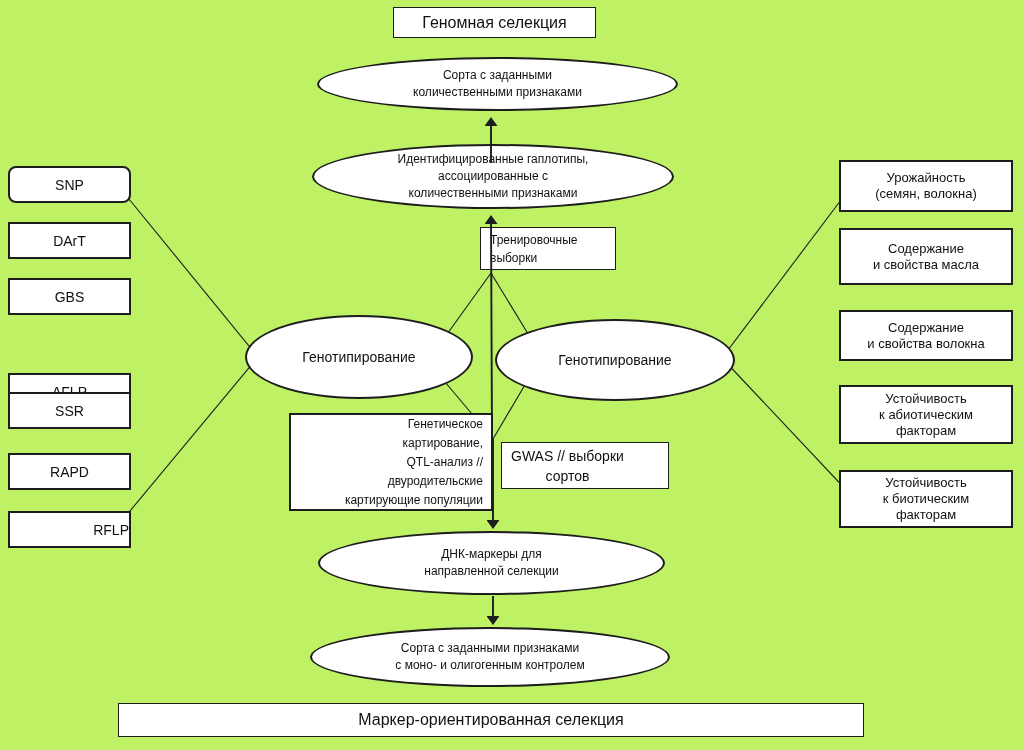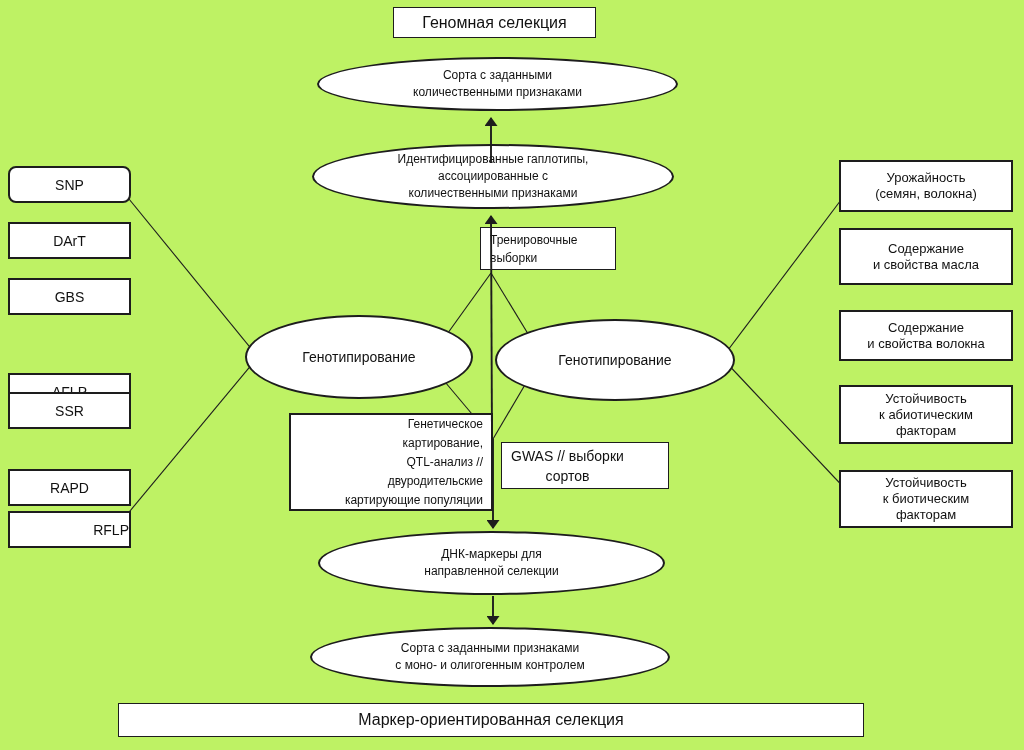--- a/index.html
+++ b/index.html
@@ -105,21 +105,21 @@
   </div>
   <div class="node f-acr" style="left:8px;top:278px;width:123px;height:37px;">
     <span class="lbl">GBS</span>
   </div>
   <div class="node f-acr" style="left:8px;top:337px;width:123px;height:37px;margin-top:36px;">
     <span class="lbl">AFLP</span>
   </div>
   <div class="node f-acr" style="left:8px;top:392px;width:123px;height:37px;">
     <span class="lbl">SSR</span>
   </div>
-  <div class="node f-acr" style="left:8px;top:453px;width:123px;height:37px;margin-top:16px;">
+  <div class="node f-acr" style="left:8px;top:453px;width:123px;height:37px;">
     <span class="lbl">RAPD</span>
   </div>
   <div class="node f-acr" style="left:8px;top:511px;width:123px;height:37px;justify-content:flex-end;">
     <span class="lbl">RFLP</span>
   </div>
 
   <div class="node f-sm" style="left:839px;top:160px;width:174px;height:52px;">
     <span class="lbl">Урожайность
 (семян, волокна)</span>
   </div>

